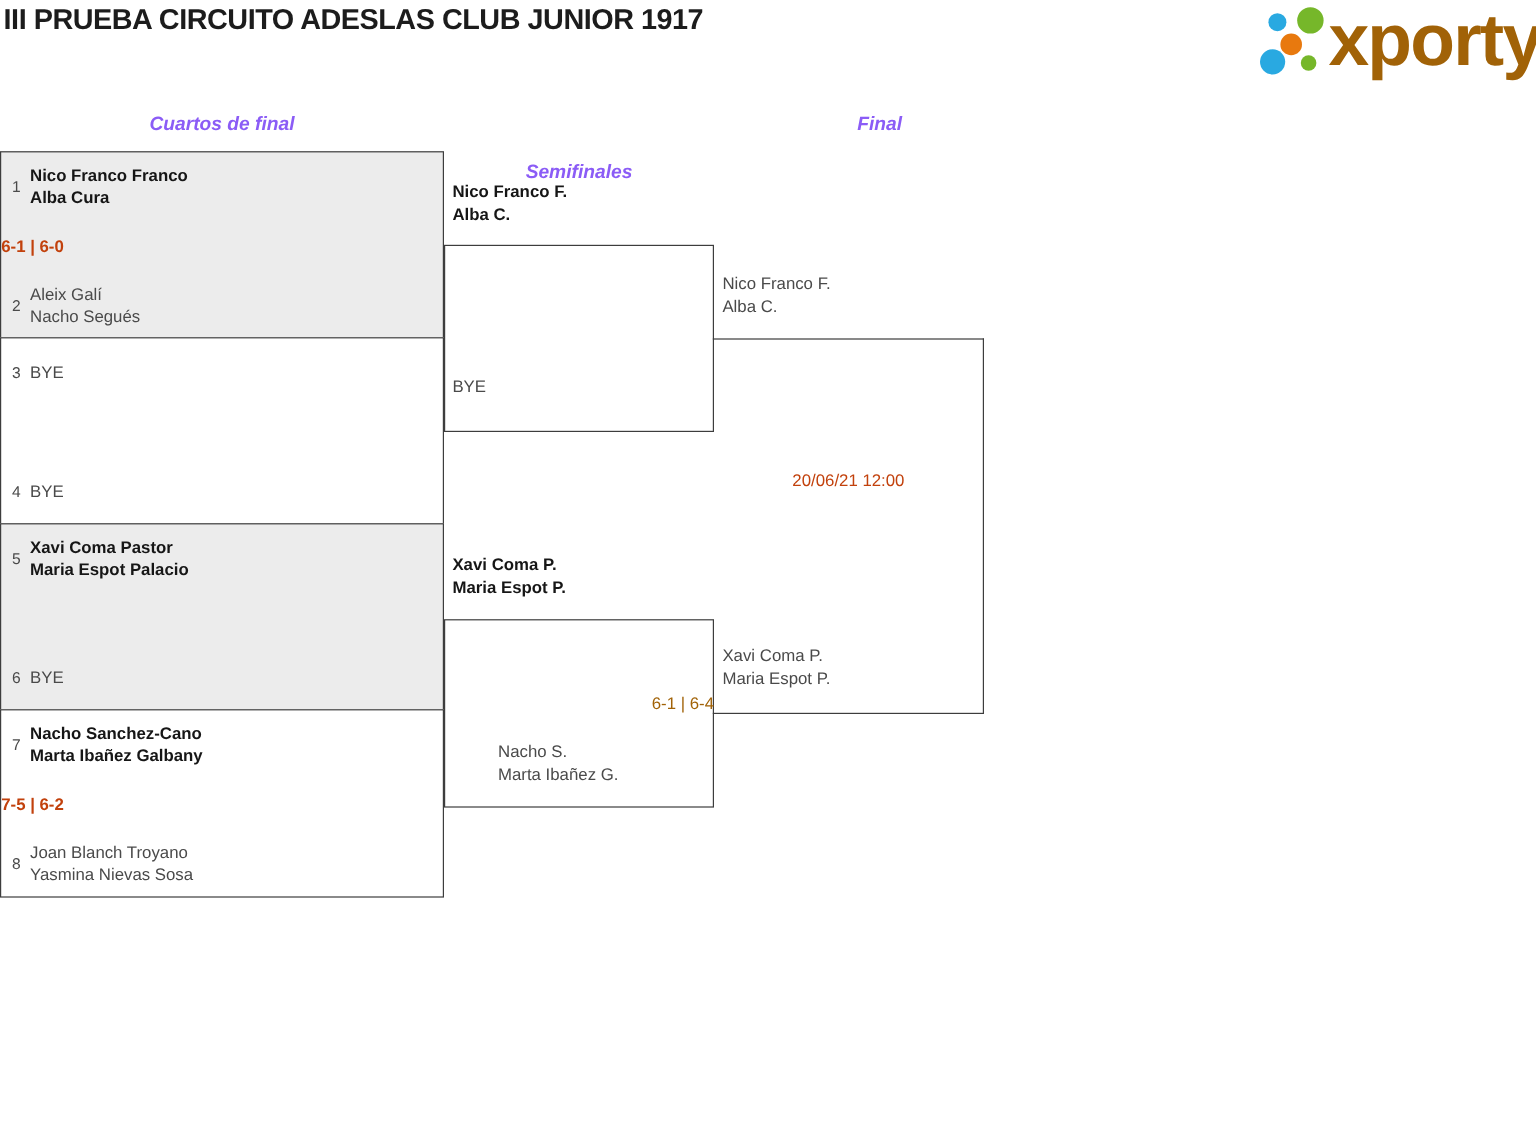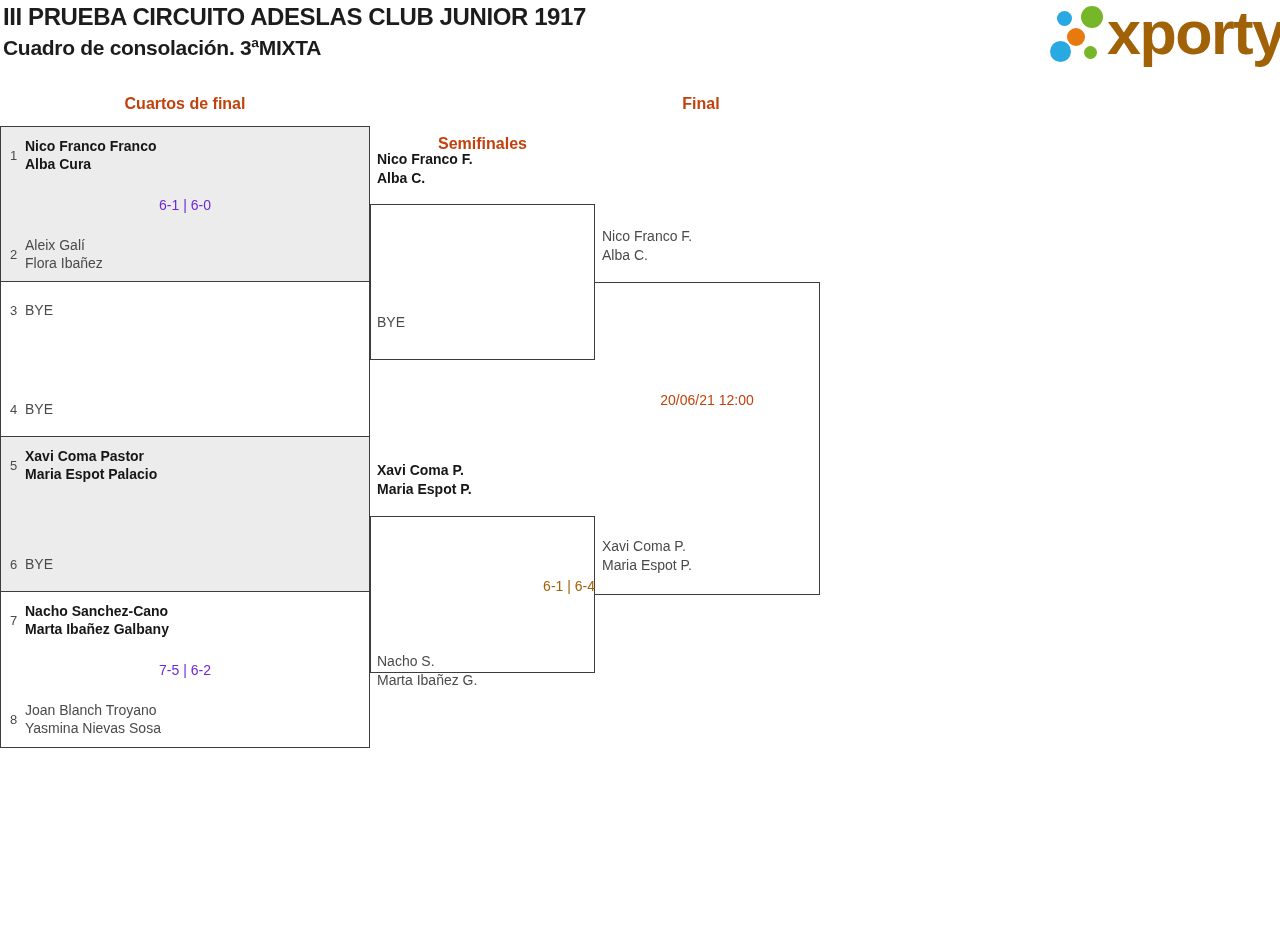--- a/index.html
+++ b/index.html
@@ -14,62 +14,61 @@
   .logo { position:absolute; left:1043px; top:4px; width:234px; height:64px; }
   .logo .dot { position:absolute; border-radius:50%; }
   .dot-blue-small  { left:14px; top:7px;  width:15px; height:15px; background:#29a9e1; }
   .dot-green-large { left:38px; top:2px;  width:22px; height:22px; background:#76b72a; }
   .dot-orange      { left:24px; top:24px; width:18px; height:18px; background:#e8790e; }
   .dot-blue-large  { left:7px;  top:37px; width:21px; height:21px; background:#29a9e1; }
   .dot-green-small { left:41px; top:42px; width:13px; height:13px; background:#76b72a; }
   .logo-word { position:absolute; left:64px; top:-3px; font-size:61px; line-height:64px; font-weight:700; color:#a16207; letter-spacing:-1.5px; }
 
   
-  .col-header { position:absolute; top:95px; font-size:16px; font-weight:700; color:#c2410c; text-align:center; }
+  .col-header { position:absolute; top:95px; font-size:16px; font-weight:700; color:#8b5cf6; text-align:center;font-style:italic; }
   .col-qf { left:0; width:370px; }
   .col-sf { left:370px; width:225px;margin-top:40px; }
-  .col-f  { left:588px; width:226px;text-align:center; }
+  .col-f  { left:620px; width:226px;text-align:center; }
 
   
   .match-box { position:absolute; left:0; width:370px; height:157px; border:1px solid #3d3d3d; background:#fff; }
   .match-box.shaded { background:#ececec; }
   .mb1 { top:126px; } .mb2 { top:281px; } .mb3 { top:436px; } .mb4 { top:591px; }
 
   .slot { position:absolute; left:9px; right:9px; height:38px; display:flex; align-items:center; }
   .slot-top { top:9px; } .slot-bottom { bottom:9px; }
   .seed { flex:none; width:15px; font-size:13px; color:#4a4a4a; }
   .names { font-size:14px; line-height:18px; }
   .winner { font-weight:700; color:#161616; }
   .loser { font-weight:400; color:#4a4a4a; }
   .nl { display:block; }
-  .score { position:absolute; left:0; width:100%; top:70px; text-align:center; font-size:14px; color:#6d28d9; }
+  .score { position:absolute; left:0; width:100%; top:70px; text-align:left; font-size:14px; color:#c2410c;font-weight:bold; }
 
   
   .sf-box { position:absolute; left:370px; width:225px; border:1px solid #3d3d3d; background:transparent; }
   .sf1 { top:204px; height:156px; }
   .sf2 { top:516px; height:157px; }
   .final-box { position:absolute; left:594px; top:282px; width:226px; height:313px; border:1px solid #3d3d3d; border-left:none; background:transparent; }
 
   .float-names { position:absolute; font-size:14px; line-height:19px; }
   .sf-col { left:377px; }
   .f-col  { left:602px; }
   .sf1-top { top:150px; } .sf1-bottom { top:313px; }
-  .sf2-top { top:461px; } .sf2-bottom { top:652px; }
+  .sf2-top { top:461px; } .sf2-bottom { top:617px;margin-left:38px; }
   .f-top { top:227px; } .f-bottom { top:537px; }
 
   .sf-score { position:absolute; left:370px; width:225px; top:578px; text-align:right; font-size:14px; color:#a16207; }
   .f-schedule { position:absolute; left:594px; width:226px; top:392px; text-align:center; font-size:14px; color:#c2410c; }
 </style>
 </head>
 <body>
 
 <div class="stage">
 
   <div class="title-line1">III PRUEBA CIRCUITO ADESLAS CLUB JUNIOR 1917</div>
-  <div class="title-line2">Cuadro de consolación. 3ªMIXTA</div>
 
   <div class="logo">
     <span class="dot dot-blue-small"></span>
     <span class="dot dot-green-large"></span>
     <span class="dot dot-orange"></span>
     <span class="dot dot-blue-large"></span>
     <span class="dot dot-green-small"></span>
     <span class="logo-word">xporty</span>
   </div>
 
@@ -83,21 +82,21 @@
       <span class="names winner">
         <span class="nl">Nico Franco Franco</span>
         <span class="nl">Alba Cura</span>
       </span>
     </div>
     <div class="score">6-1 | 6-0</div>
     <div class="slot slot-bottom">
       <span class="seed">2</span>
       <span class="names loser">
         <span class="nl">Aleix Galí</span>
-        <span class="nl">Flora Ibañez</span>
+        <span class="nl">Nacho Segués</span>
       </span>
     </div>
   </div>
 
   <div class="match-box mb2">
     <div class="slot slot-top">
       <span class="seed">3</span>
       <span class="names loser">
         <span class="nl">BYE</span>
       </span>

